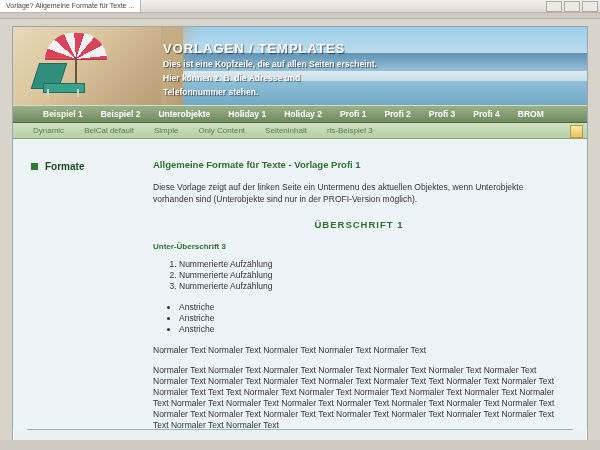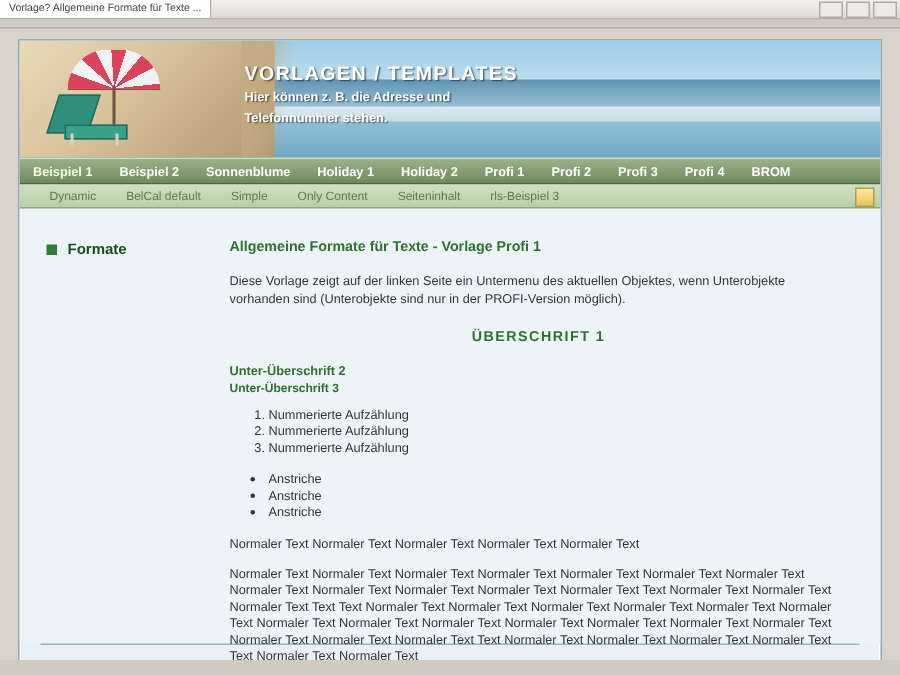--- a/index.html
+++ b/index.html
@@ -79,21 +79,21 @@
     position:absolute;left:150px;top:14px;width:410px;text-align:left;
     color:#ffffff;text-shadow:1px 1px 1px rgba(0,0,0,.55);
   }
   .title-main{font-size:13px;font-weight:bold;letter-spacing:1px;}
   .title-sub{font-size:8.5px;line-height:11px;margin-top:3px;font-weight:bold;}
   
   .nav1{
     display:flex;align-items:flex-start;height:16px;
     background:linear-gradient(#9bb18a,#6e8a5d);
     border-top:1px solid #cfe0c2;border-bottom:1px solid #4d6640;
-    padding-left:0;gap:0;
+    padding-left:21px;gap:0;
   }
   .nav1 a{
     color:#ffffff;font-size:8.5px;font-weight:bold;text-decoration:none;
     padding:0 9px;line-height:16px;white-space:nowrap;
   }
   .nav1 a.active{color:#f6ffe8;}
   .nav2{
     display:flex;align-items:flex-end;height:15px;
     background:linear-gradient(#cfe0c3,#b7cfa9);
     border-bottom:1px solid #8aa87a;
@@ -172,29 +172,30 @@
     </div>
     <div class="chair">
       <div class="chair-back"></div>
       <div class="chair-seat"></div>
       <div class="chair-leg1"></div>
       <div class="chair-leg2"></div>
     </div>
 
     <div class="title-wrap">
       <div class="title-main">VORLAGEN / TEMPLATES</div>
+      <div class="title-sub">Dies ist eine Kopfzeile, die auf allen Seiten erscheint.</div>
       <div class="title-sub">Hier können z. B. die Adresse und</div>
       <div class="title-sub">Telefonnummer stehen.</div>
     </div>
   </div>
 
   <div class="nav1">
     <a href="#" class="active">Beispiel 1</a>
     <a href="#">Beispiel 2</a>
-    <a href="#">Sonnenblume</a>
+    <a href="#">Unterobjekte</a>
     <a href="#">Holiday 1</a>
     <a href="#">Holiday 2</a>
     <a href="#">Profi 1</a>
     <a href="#">Profi 2</a>
     <a href="#">Profi 3</a>
     <a href="#">Profi 4</a>
     <a href="#">BROM</a>
   </div>
 
   <div class="nav2">
@@ -214,21 +215,20 @@
         <span class="side-bullet"></span>
         <span class="side-label">Formate</span>
       </div>
     </div>
 
     <div class="main">
       <div class="h-main">Allgemeine Formate für Texte - Vorlage Profi 1</div>
       <p class="p">Diese Vorlage zeigt auf der linken Seite ein Untermenu des aktuellen Objektes, wenn Unterobjekte vorhanden sind (Unterobjekte sind nur in der PROFI-Version möglich).</p>
 
       <div class="h1-center">ÜBERSCHRIFT 1</div>
-      <div class="h2">Unter-Überschrift 2</div>
       <div class="h3">Unter-Überschrift 3</div>
 
       <ol class="num">
         <li>Nummerierte Aufzählung</li>
         <li>Nummerierte Aufzählung</li>
         <li>Nummerierte Aufzählung</li>
       </ol>
 
       <ul class="dash">
         <li>Anstriche</li>

